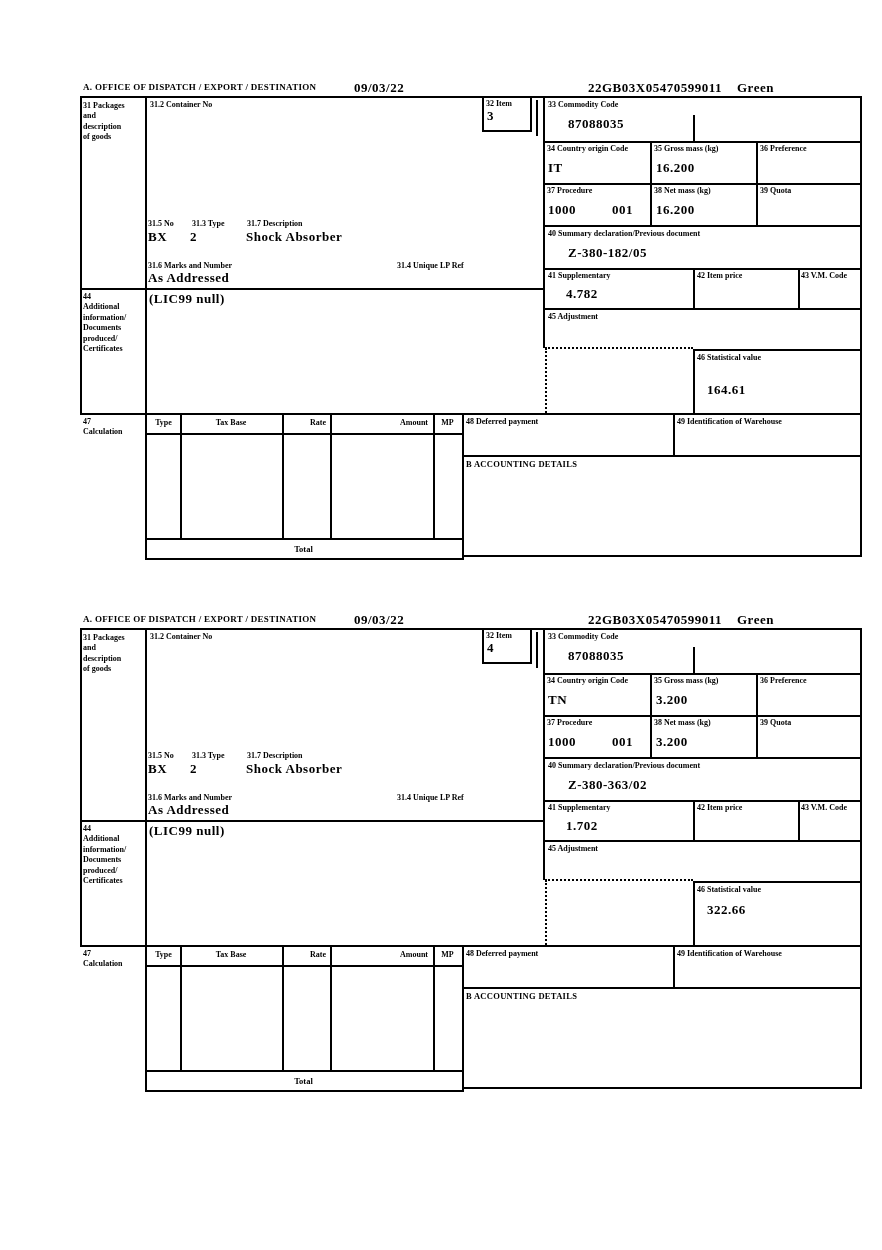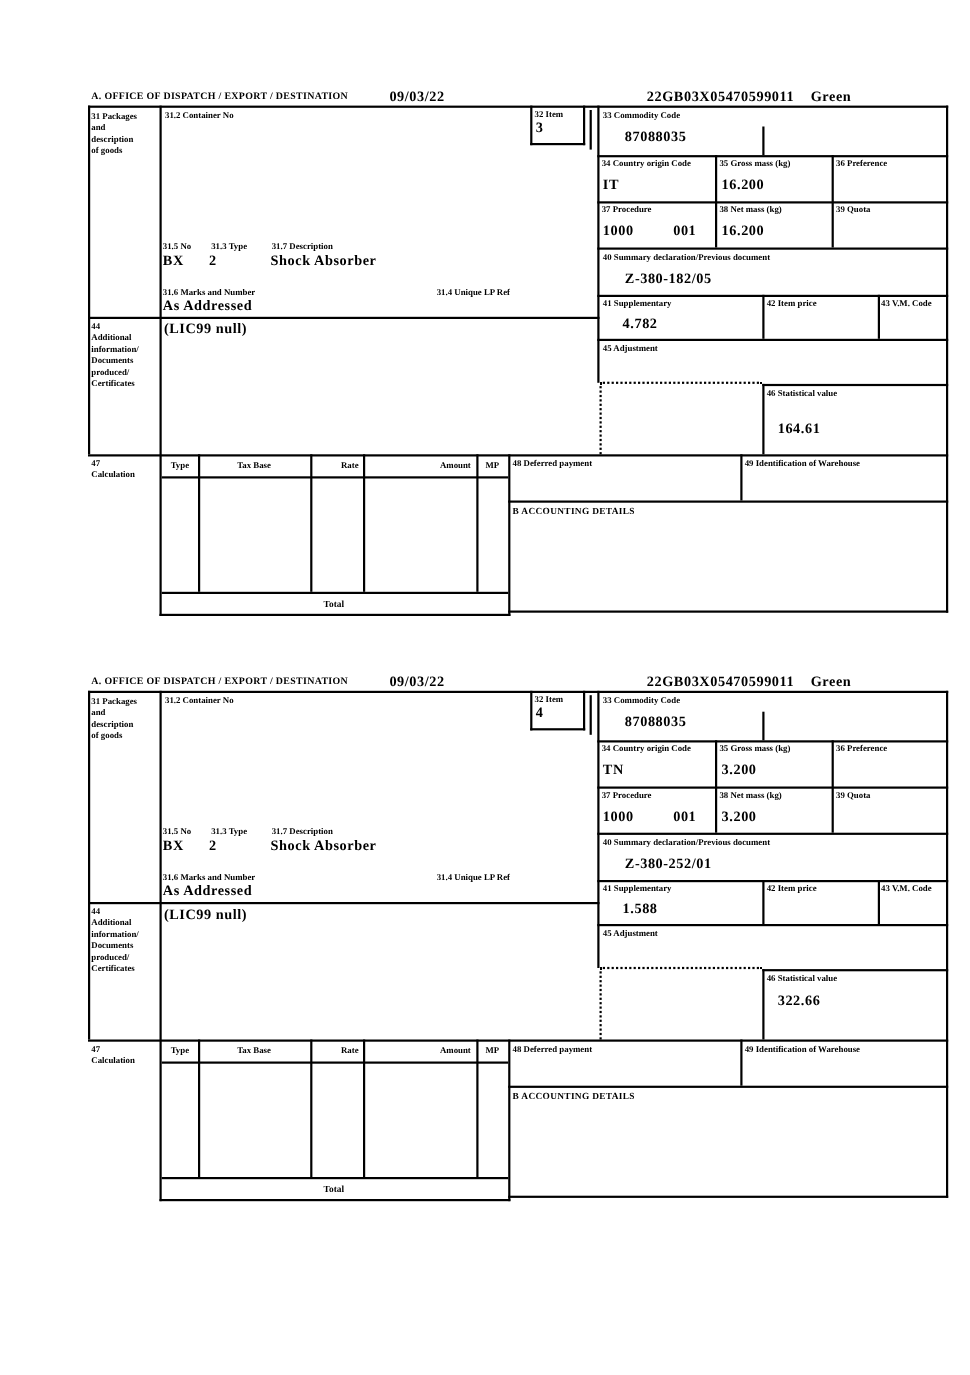--- a/index.html
+++ b/index.html
@@ -221,24 +221,24 @@
     <div class="lbl" style="left:760px;top:64px;">36 Preference</div>
 
     <div class="lbl" style="left:547px;top:106px;">37 Procedure</div>
     <div class="val" style="left:548px;top:122px;">1000</div>
     <div class="val" style="left:612px;top:122px;">001</div>
     <div class="lbl" style="left:654px;top:106px;">38 Net mass (kg)</div>
     <div class="val" style="left:656px;top:122px;">3.200</div>
     <div class="lbl" style="left:760px;top:106px;">39 Quota</div>
 
     <div class="lbl" style="left:548px;top:149px;">40 Summary declaration/Previous document</div>
-    <div class="val" style="left:568px;top:165px;">Z-380-252/01</div>
+    <div class="val" style="left:568px;top:165px;">Z-380-363/02</div>
 
     <div class="lbl" style="left:548px;top:191px;">41 Supplementary</div>
-    <div class="val" style="left:566px;top:206px;">1.588</div>
+    <div class="val" style="left:566px;top:206px;">1.702</div>
     <div class="lbl" style="left:697px;top:191px;">42 Item price</div>
     <div class="lbl" style="left:801px;top:191px;">43 V.M. Code</div>
 
     <div class="lbl" style="left:548px;top:232px;">45 Adjustment</div>
 
     <div class="lbl" style="left:697px;top:273px;">46 Statistical value</div>
     <div class="val" style="left:707px;top:290px;">322.66</div>
 
     <div class="cc" style="left:147px;top:338px;width:33px;">Type</div>
     <div class="cc" style="left:180px;top:338px;width:102px;">Tax Base</div>

